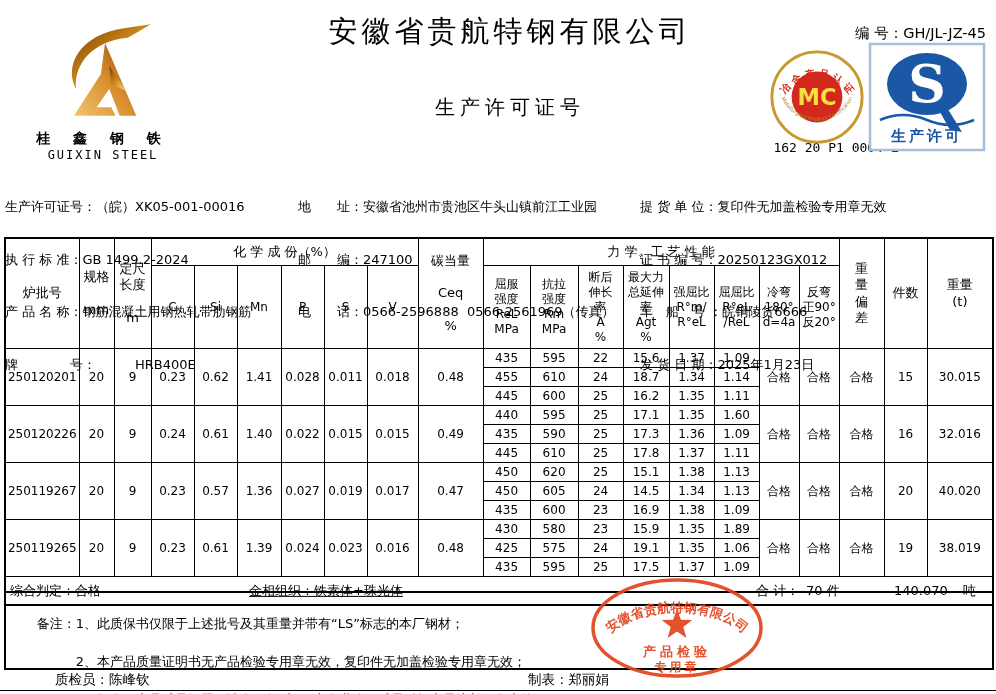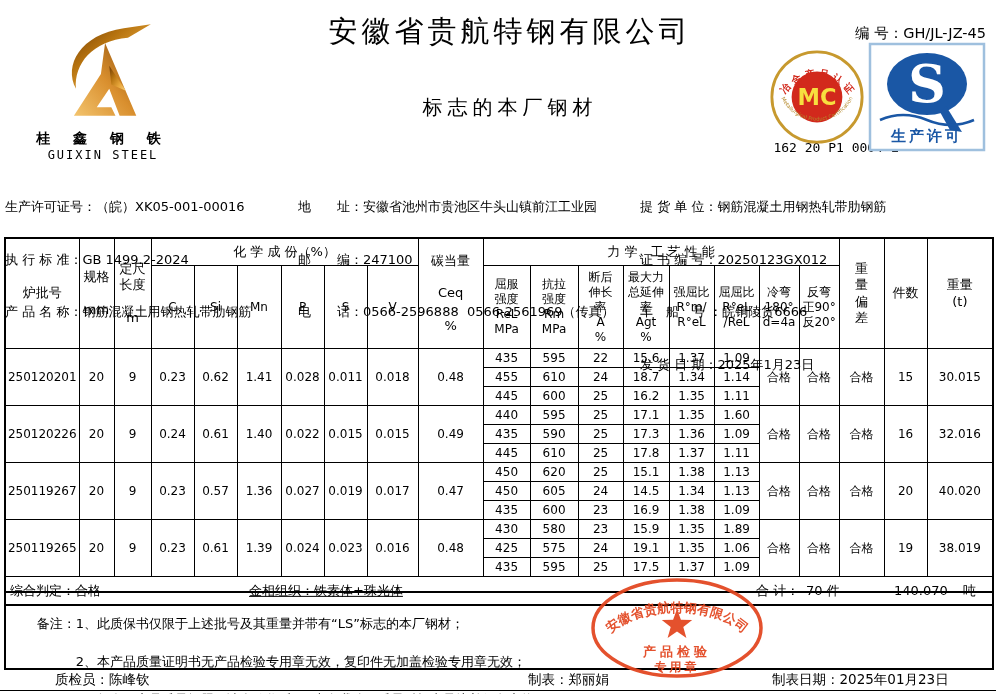--- a/index.html
+++ b/index.html
@@ -70,21 +70,21 @@
       </defs>
       <path d="M70,4 L96,0 L74,13 C40,16 22,38 24,62 C12,40 28,10 70,4 Z" fill="url(#gold)"></path>
       <path d="M52,18 L82,88 L66,88 L56,62 L44,80 L58,80 L62,88 L22,88 L48,48 Z" fill="url(#gold2)"></path>
       <path d="M56,40 L72,64 L58,58 Z" fill="url(#gold)"></path>
     </svg>
     <div class="logo-cn">桂 鑫 钢 铁</div>
     <div class="logo-en">GUIXIN STEEL</div>
   </div>
 
   <div class="abs title">安徽省贵航特钢有限公司</div>
-  <div class="abs subtitle">标志的本厂钢材</div>
+  <div class="abs subtitle">生产许可证号</div>
   <div class="abs doc-no">编 号：GH/JL-JZ-45</div>
 
   <svg class="abs badge" style="left:770px;top:50px;" width="94" height="94" viewBox="0 0 100 100">
     <circle cx="50" cy="50" r="48" fill="#fff" stroke="#c7992e" stroke-width="3"></circle>
     <circle cx="50" cy="50" r="27" fill="#d2291c"></circle>
     <text x="50" y="59" text-anchor="middle" font-size="24" font-weight="bold" fill="#f7df3f" font-family="DejaVu Sans, sans-serif">MC</text>
     <defs>
       <path id="mcTop" d="M 12,56 A 40,40 0 0 1 88,56" fill="none"></path>
       <path id="mcBot" d="M 10,46 A 42,42 0 0 0 90,46" fill="none"></path>
     </defs>
@@ -103,28 +103,29 @@
     <path d="M78,64 L94,90 L82,88 L72,70 Z" fill="#1a57a5"></path>
     <text x="59" y="60" text-anchor="middle" font-size="52" font-weight="bold" fill="#fff" font-family="DejaVu Serif, serif">S</text>
     <path d="M12,78 Q35,68 59,78 T106,78" fill="none" stroke="#1a57a5" stroke-width="2.5"></path>
     <text x="59" y="99" text-anchor="middle" font-size="15" font-weight="bold" fill="#1a57a5" letter-spacing="3" font-family="DejaVu Sans, sans-serif">生产许可</text>
   </svg>
 
   <div class="abs info-col ic1">
     <div>生产许可证号：（皖）XK05-001-00016</div>
     <div>执 行 标 准：GB 1499.2-2024</div>
     <div>产 品 名 称：钢筋混凝土用钢热轧带肋钢筋</div>
+    <div>牌　　　　号：　　　HRB400E</div>
   </div>
   <div class="abs info-col ic2">
     <div>地　　址：安徽省池州市贵池区牛头山镇前江工业园</div>
     <div>邮　　编：247100</div>
     <div>电　　话：0566-2596888  0566-2561969（传真）</div>
   </div>
   <div class="abs info-col ic3">
-    <div>提 货 单 位：钢筋混凝土用钢热轧带肋钢筋</div>
+    <div>提 货 单 位：复印件无加盖检验专用章无效</div>
     <div>证 书 编 号：20250123GX012</div>
     <div>车　船　号 ：皖铜陵货6666</div>
     <div>发 货 日 期：2025年1月23日</div>
   </div>
 
   <table class="main-table">
     <colgroup>
       <col style="width:74px">
         <col style="width:35px">
         <col style="width:37px">
@@ -388,21 +389,20 @@
     <div class="notes-inner">
       <span>备注：</span><span>1、此质保书仅限于上述批号及其重量并带有“LS”标志的本厂钢材；</span><br>
       <span>　　　</span><span>2、本产品质量证明书无产品检验专用章无效，复印件无加盖检验专用章无效；</span><br>
       <span>　　　</span><span>3、如发现产品质量问题，请在验收后5天内向我公司质量科提出异议并保留实物，</span><br>
       
     </div>
   </div>
 
   <div class="abs ft ft1">质检员：陈峰钦</div>
   <div class="abs ft ft2">制表：郑丽娟</div>
-  <div class="abs ft ft3">制表日期：2025年01月23日</div>
   <div class="abs footer-line"></div>
 
   <svg class="abs stamp" viewBox="0 0 178 104">
     <ellipse cx="89" cy="52" rx="84" ry="48" fill="none" stroke="#e2441e" stroke-width="3.5"></ellipse>
     <defs>
       <path id="stArc" d="M 16,66 A 76,42 0 0 1 162,66" fill="none"></path>
     </defs>
     <text font-size="13" font-weight="bold" fill="#e2441e" font-family="DejaVu Sans, sans-serif">
       <textPath href="#stArc" startOffset="50%" text-anchor="middle">安徽省贵航特钢有限公司</textPath>
     </text>

